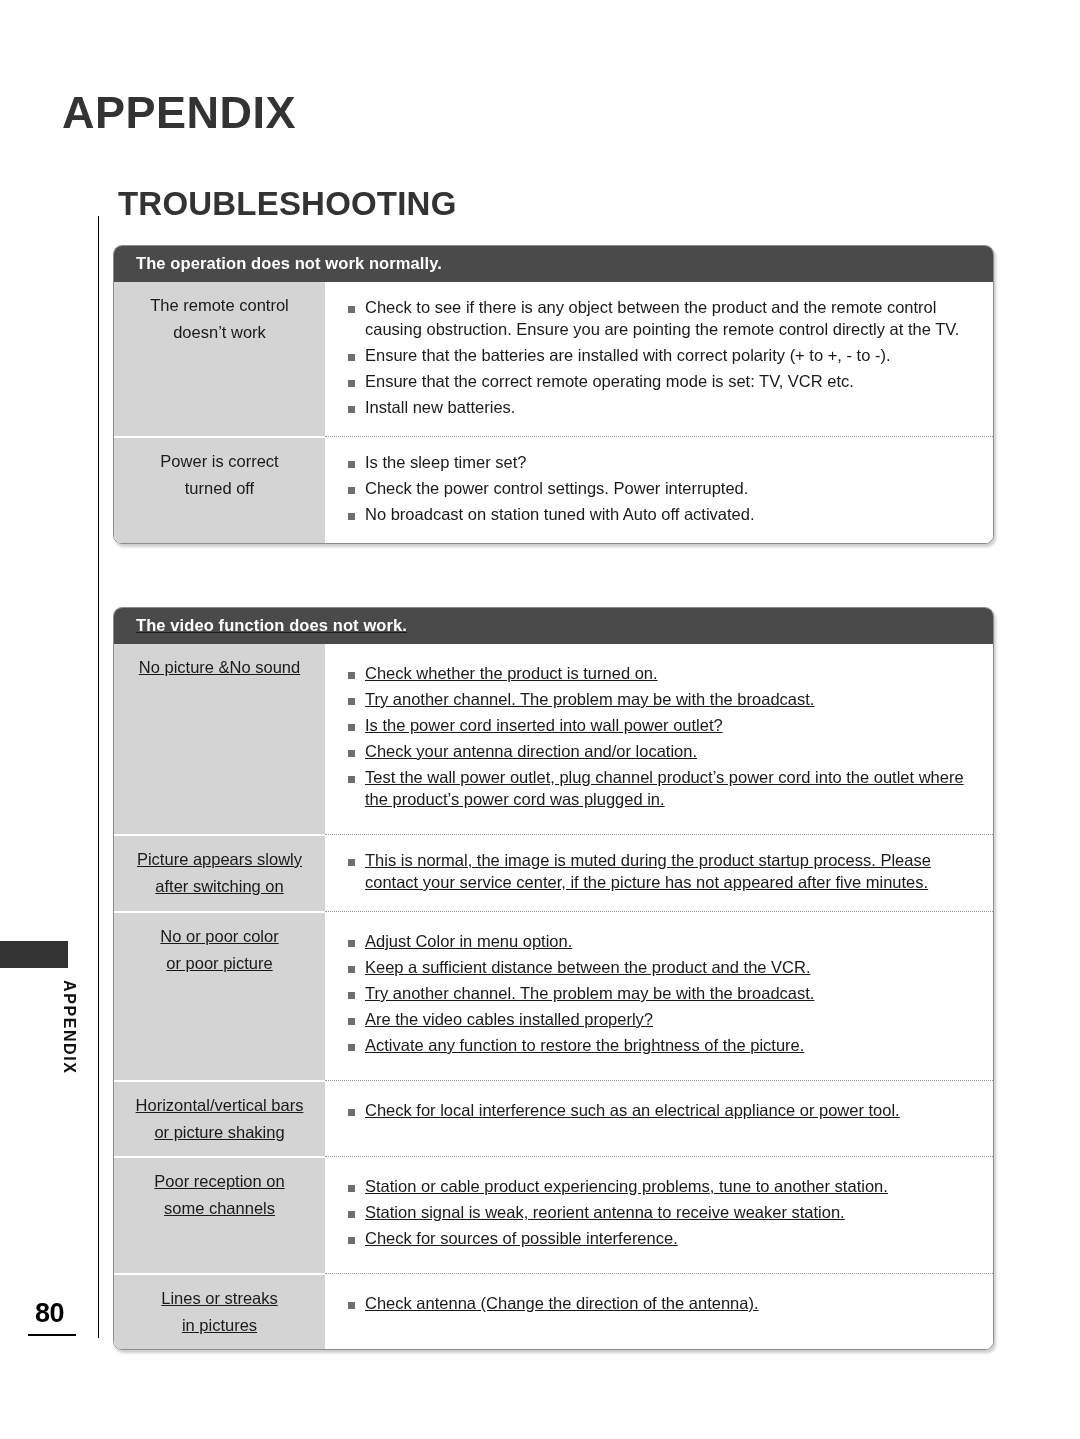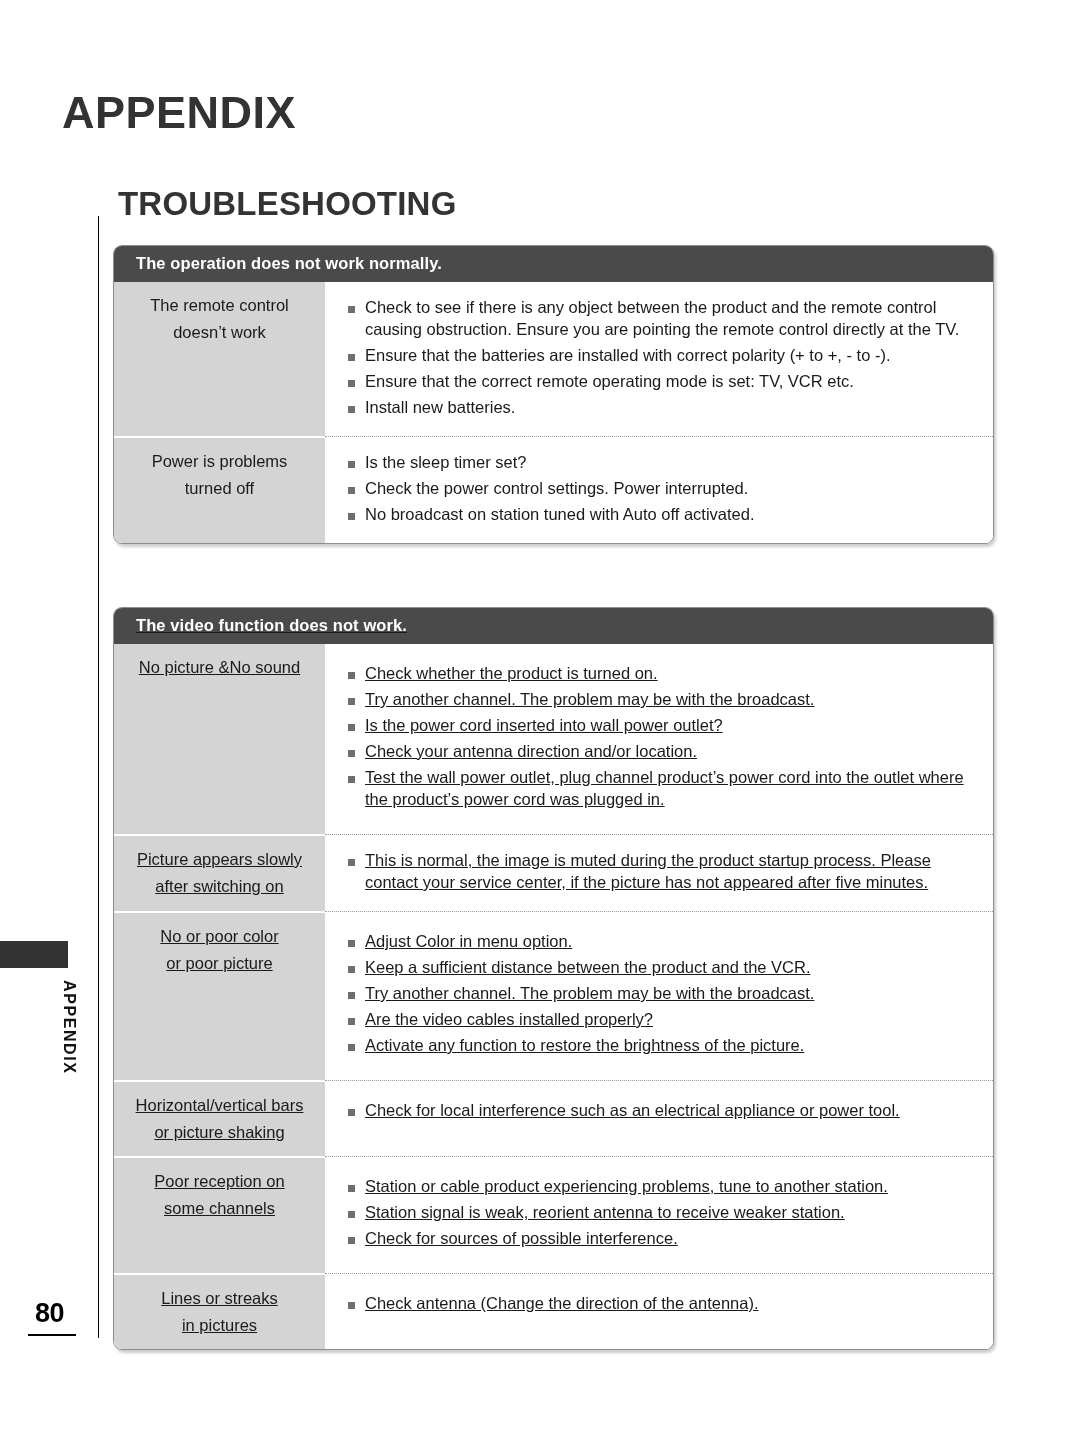--- a/index.html
+++ b/index.html
@@ -185,21 +185,21 @@
         <div class="ts-remedy">
           <p class="ts-item"><span class="bullet"></span><span>Check to see if there is any object between the product and the remote control causing obstruction. Ensure you are pointing the remote control directly at the TV.</span></p>
           <p class="ts-item"><span class="bullet"></span><span>Ensure that the batteries are installed with correct polarity (+ to +, - to -).</span></p>
           <p class="ts-item"><span class="bullet"></span><span>Ensure that the correct remote operating mode is set: TV, VCR etc.</span></p>
           <p class="ts-item"><span class="bullet"></span><span>Install new batteries.</span></p>
         </div>
       </div>
       <div class="ts-row pad-lg">
         <div class="ts-symptom">
           <div>
-            <span>Power is problems</span>
+            <span>Power is correct</span>
             <span>turned off</span>
           </div>
         </div>
         <div class="ts-remedy">
           <p class="ts-item"><span class="bullet"></span><span>Is the sleep timer set?</span></p>
           <p class="ts-item"><span class="bullet"></span><span>Check the power control settings. Power interrupted.</span></p>
           <p class="ts-item"><span class="bullet"></span><span>No broadcast on station tuned with Auto off activated.</span></p>
         </div>
       </div>
     </div>

